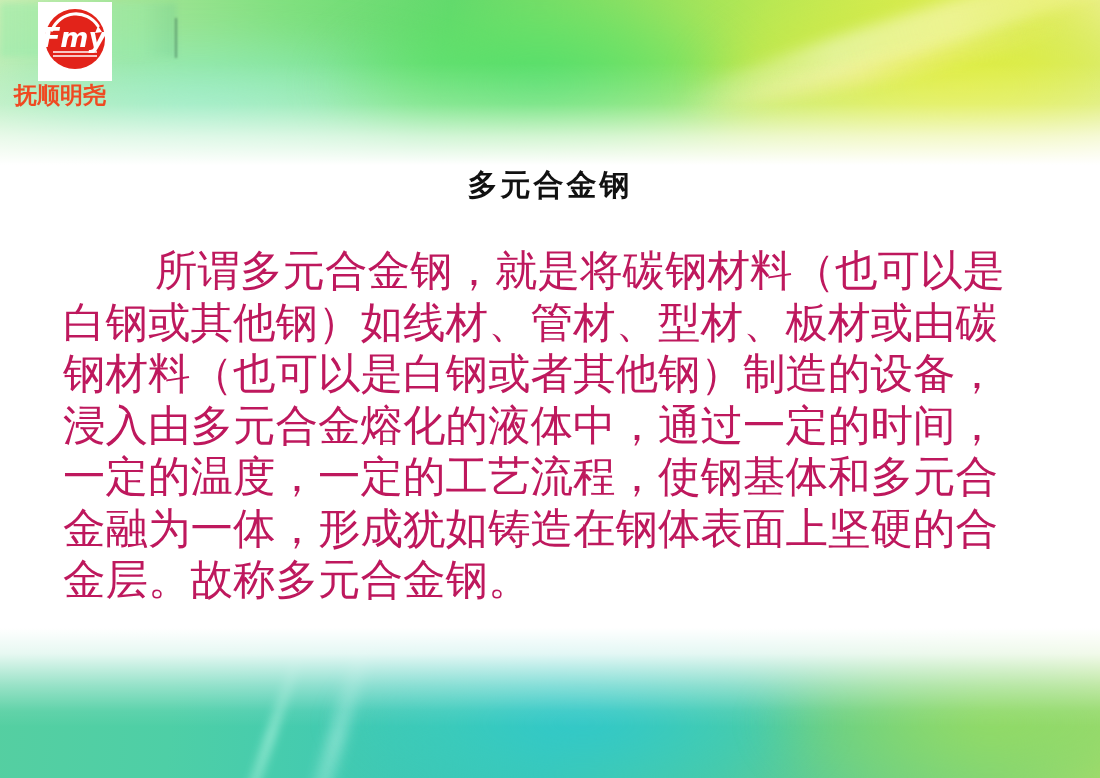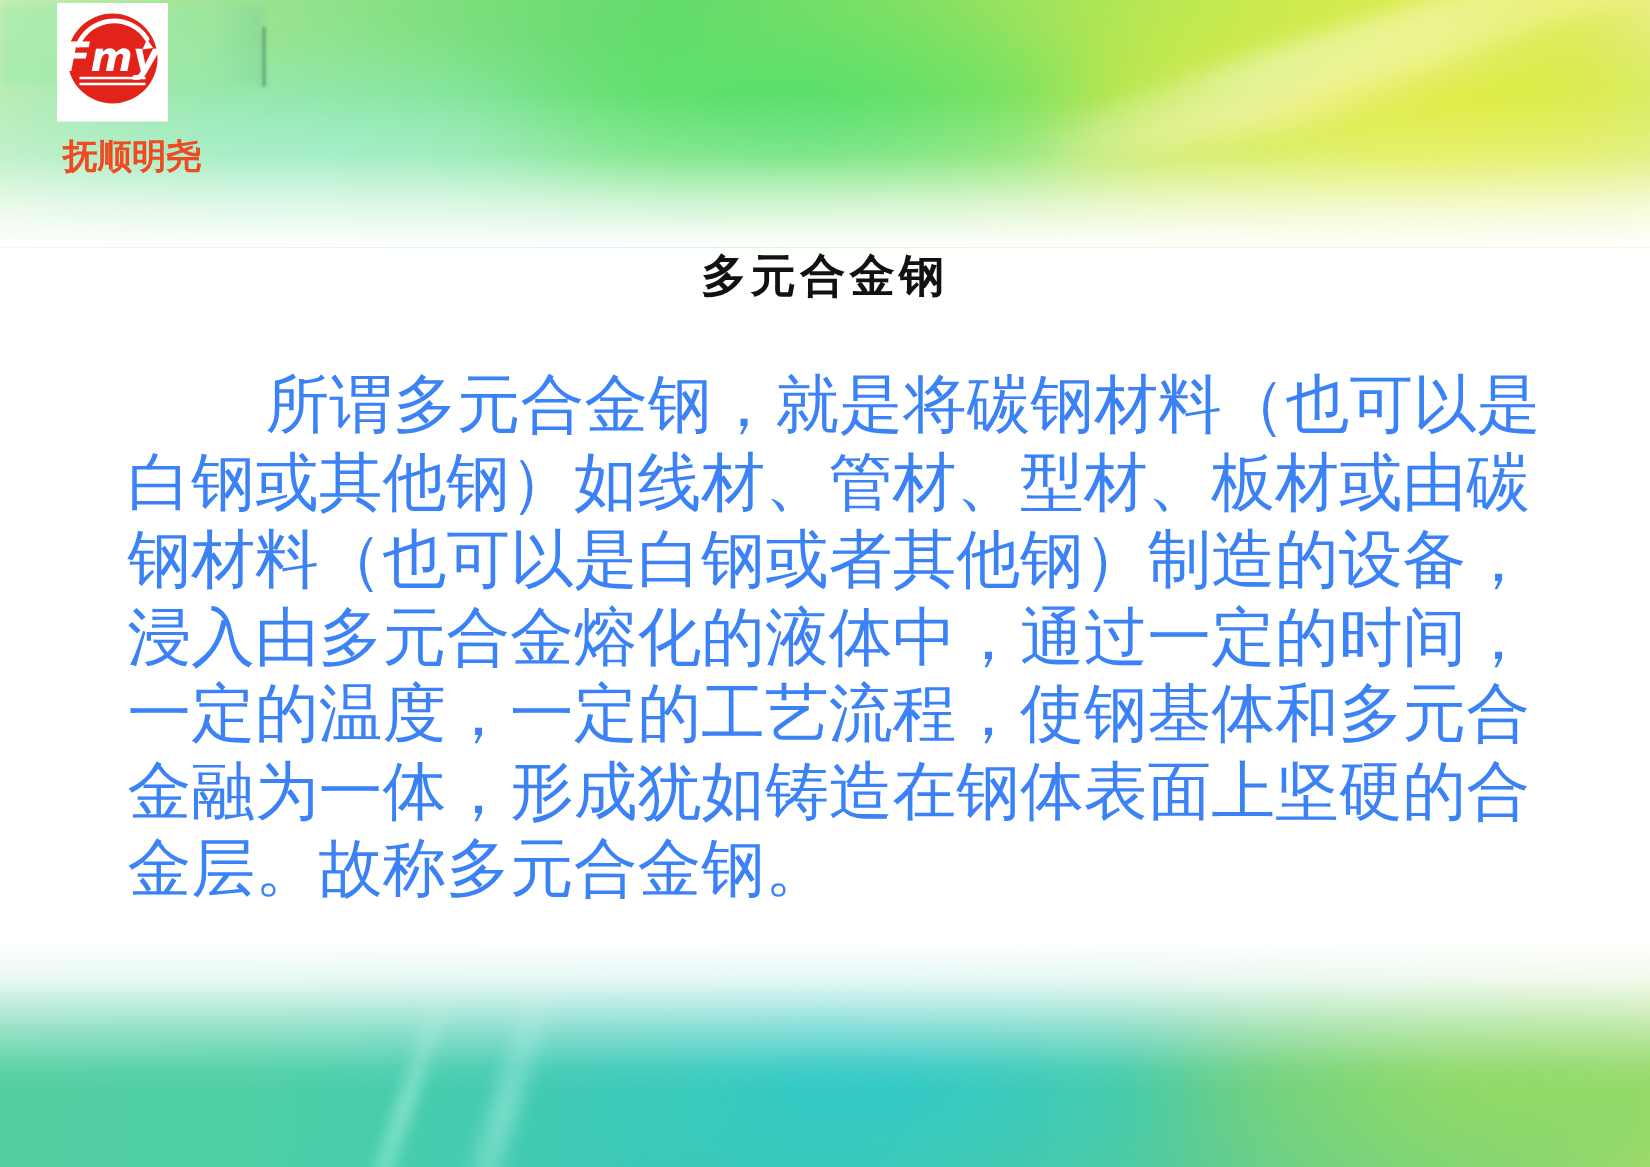--- a/index.html
+++ b/index.html
@@ -240,28 +240,28 @@
   .logo-mark {
     position: relative;
     width: 74px;
     height: 79px;
     margin-left: 24px;
     background: #ffffff;
     display: block;
   }
   .logo-mark svg { display: block; }
   .logo-caption {
-    margin-top: 12px;
+    margin-top: 2px;
     font-size: 23px;
     font-weight: bold;
     color: #ef4a22;
     letter-spacing: 0px;
     line-height: 1.05;
     white-space: nowrap;
-    text-align: right;
+    text-align: left;
     width: 120px;
   }
 
   
   .content {
     position: absolute;
     left: 0;
     top: 150px;
     width: 1100px;
     z-index: 10;
@@ -270,24 +270,24 @@
     text-align: center;
     font-size: 30px;
     font-weight: bold;
     color: #111111;
     letter-spacing: 3px;
     margin: 18px 0 0 0;
     line-height: 1.1;
   }
   .body-text {
     margin: 44px 0 0 0;
-    padding: 0 72px 0 85px;
+    padding: 0 72px 0 63px;
     font-size: 42.5px;
     line-height: 51.5px;
-    color: #3b82f6;
+    color: #be185d;
     text-indent: 92px;
     letter-spacing: 0px;
     text-align: left;
     font-weight: normal;
   }
 </style>
 </head>
 <body>
 
 <div class="slide">

